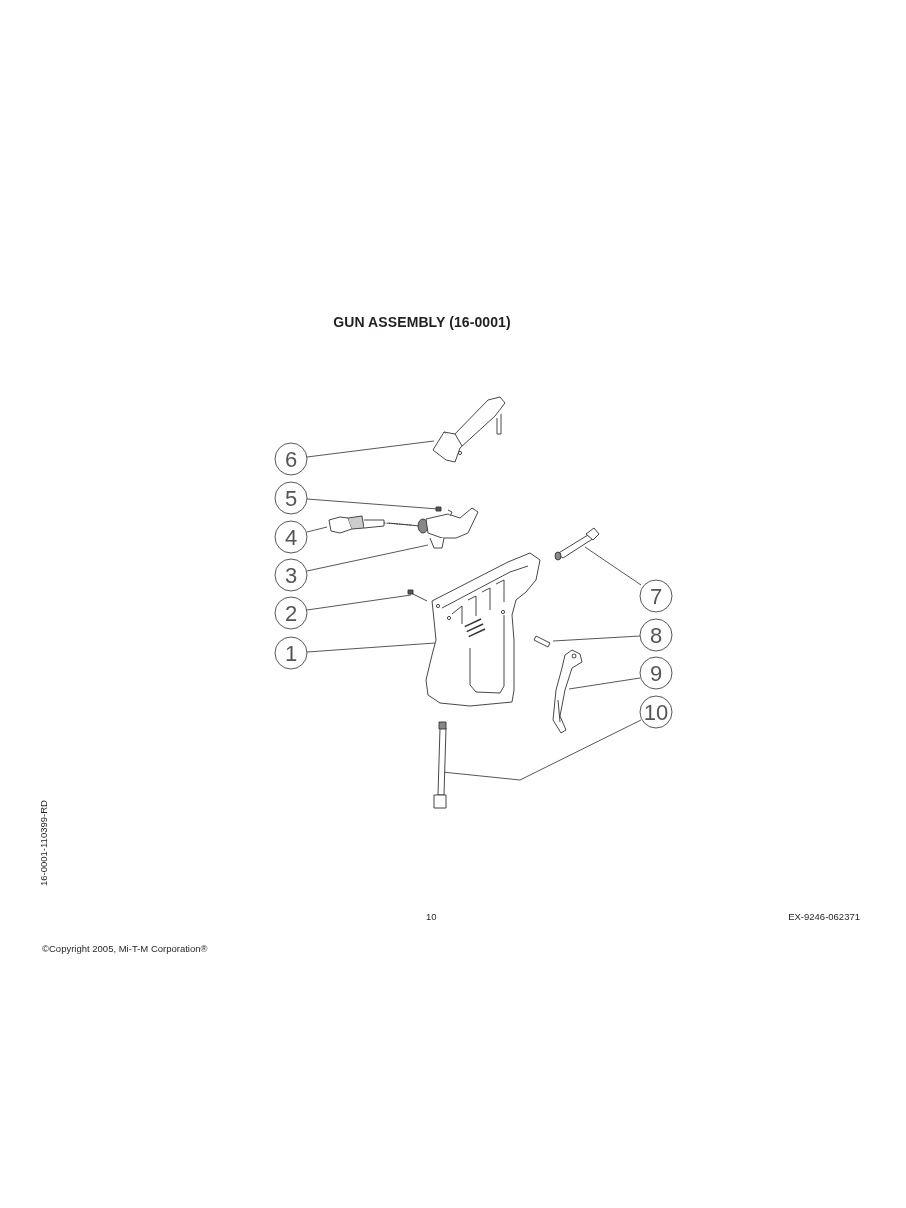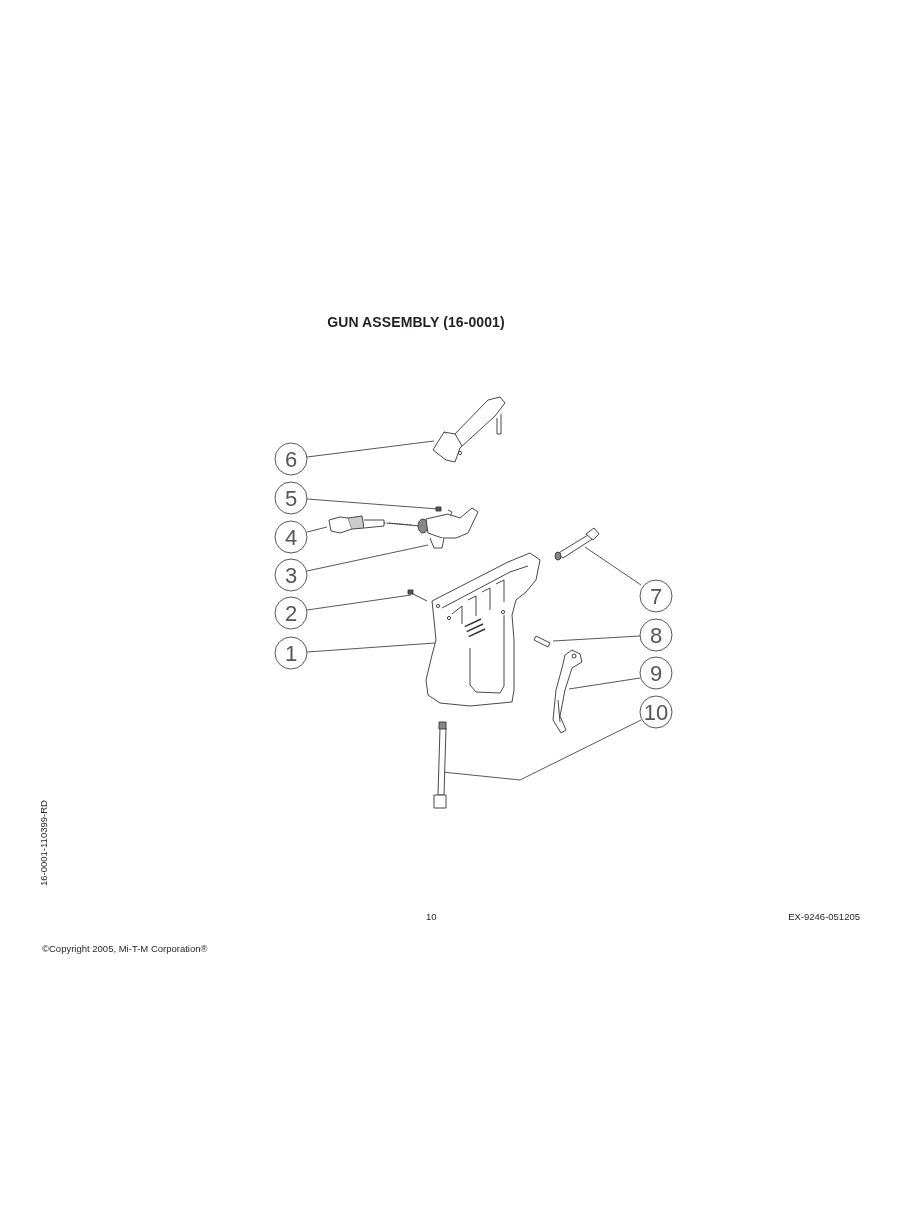--- a/index.html
+++ b/index.html
@@ -1,18 +1,18 @@
 <!DOCTYPE html>
 <html><head>
   <meta charset="utf-8">
   <style>
     html, body { margin: 0; padding: 0; background: #ffffff; }
     body { width: 906px; height: 1208px; position: relative; overflow: hidden;
            font-family: "Liberation Sans", sans-serif; color: #231f20; }
-    .title { position: absolute; left: 12px; width: 760px; top: 314px; text-align: center;
+    .title { position: absolute; left: 18px; width: 760px; top: 314px; text-align: center;
              font-weight: bold; font-size: 14px; letter-spacing: 0.1px; padding-left: 24px; }
     .side-code { position: absolute; left: 38px; top: 886px; font-size: 9.5px;
                  transform-origin: left top; transform: rotate(-90deg); white-space: nowrap; }
     .footer { position: absolute; top: 911px; font-size: 9.5px; white-space: nowrap; }
     .footer.left { left: 42px; margin-top: 32px; }
     .footer.center { left: 426px; }
     .footer.right { right: 46px; }
     svg.diagram { position: absolute; left: 0; top: 0; width: 906px; height: 1208px; }
     .callout-num { font-family: "Liberation Sans", sans-serif; font-size: 22px; fill: #555; }
   </style>
@@ -152,13 +152,13 @@
       <rect x="439" y="722" width="7" height="7" fill="#888"></rect>
       <path d="M434,795 L446,795 L446,808 L434,808 Z"></path>
     </g>
   </g>
 </svg>
 
 <div class="side-code">16-0001-110399-RD</div>
 
 <div class="footer left">©Copyright  2005, Mi-T-M Corporation®</div>
 <div class="footer center">10</div>
-<div class="footer right">EX-9246-051205</div>
+<div class="footer right">EX-9246-062371</div>
 
 </body></html>

